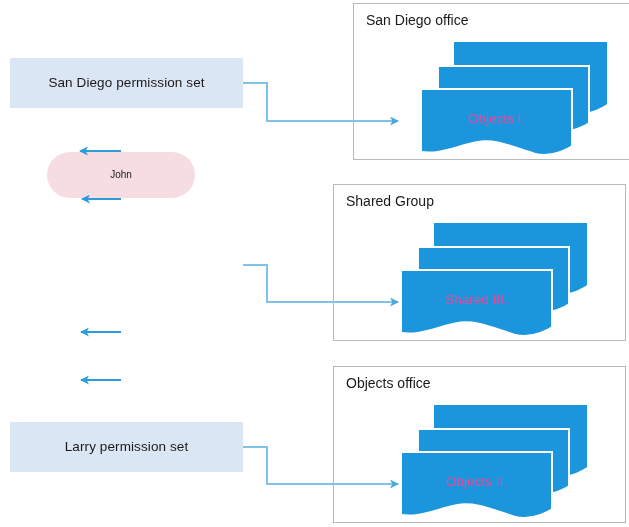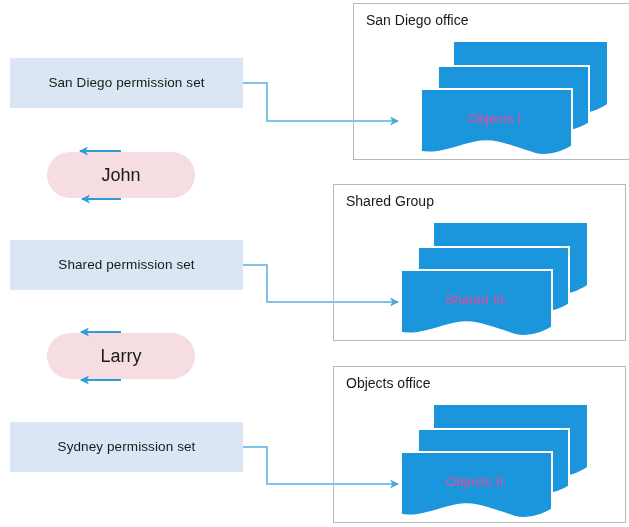--- a/index.html
+++ b/index.html
@@ -49,21 +49,21 @@
     width: 148px;
     height: 46px;
     background: #f6dde2;
     border-radius: 23px;
     display: flex;
     align-items: center;
     justify-content: center;
     box-sizing: border-box;
   }
   .user-pill .label {
-    font-size: 18px;
+    font-size: 10px;
     color: #1a1a1a;
     line-height: 1;
     white-space: nowrap;
   }
   #user-john  { top: 152px; }
   #user-larry { top: 333px; }
 
   
   .group-box {
     position: absolute;
@@ -134,35 +134,29 @@
 </style>
 </head>
 <body>
 
 <div id="canvas">
 
   <div class="perm-box" id="perm-sandiego">
     <span class="label">San Diego permission set</span>
   </div>
 
-  <div class="perm-box" id="perm-shared">
-    <span class="label">Shared permission set</span>
-  </div>
 
   <div class="perm-box" id="perm-sydney">
-    <span class="label">Sydney permission set</span>
+    <span class="label">Larry permission set</span>
   </div>
 
   <div class="user-pill" id="user-john">
     <span class="label">John</span>
   </div>
 
-  <div class="user-pill" id="user-larry">
-    <span class="label">Larry</span>
-  </div>
 
   <div class="group-box" id="group-sandiego">
     <div class="group-title">San Diego office</div>
     <div class="doc-stack">
       <div class="doc doc-back">
         <svg viewBox="0 0 153 76" preserveAspectRatio="none" aria-hidden="true">
           <path d="M0,0 L153,0 L153,62 C153,62 134,76 114,70 C94,64 76,54 56,58 C36,62 19,72 0,68 Z" fill="#1b96dd"></path>
         </svg>
       </div>
       <div class="doc doc-mid">

